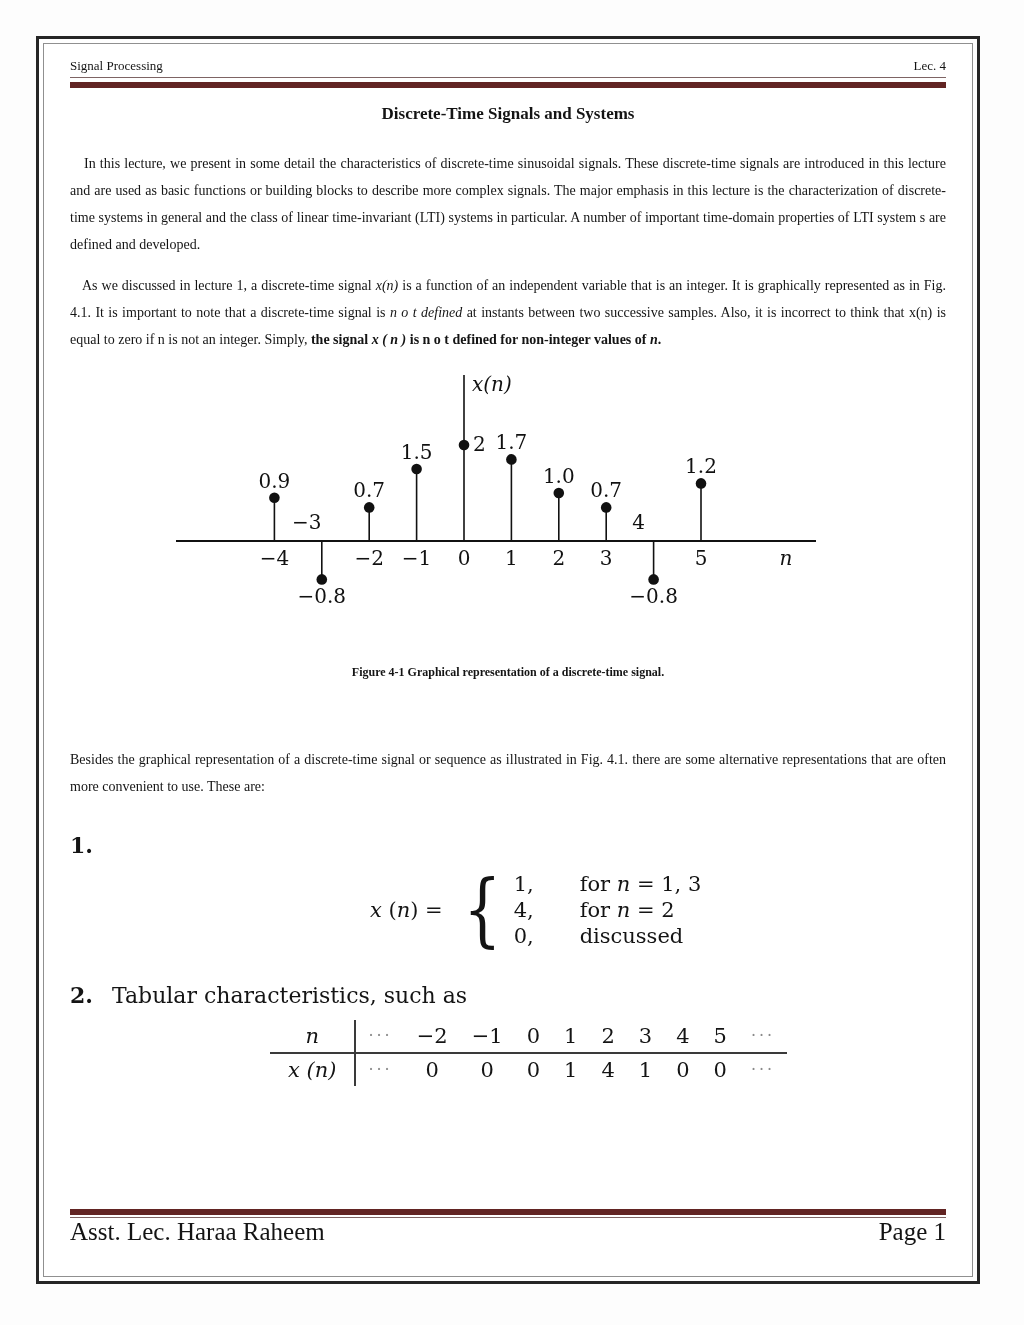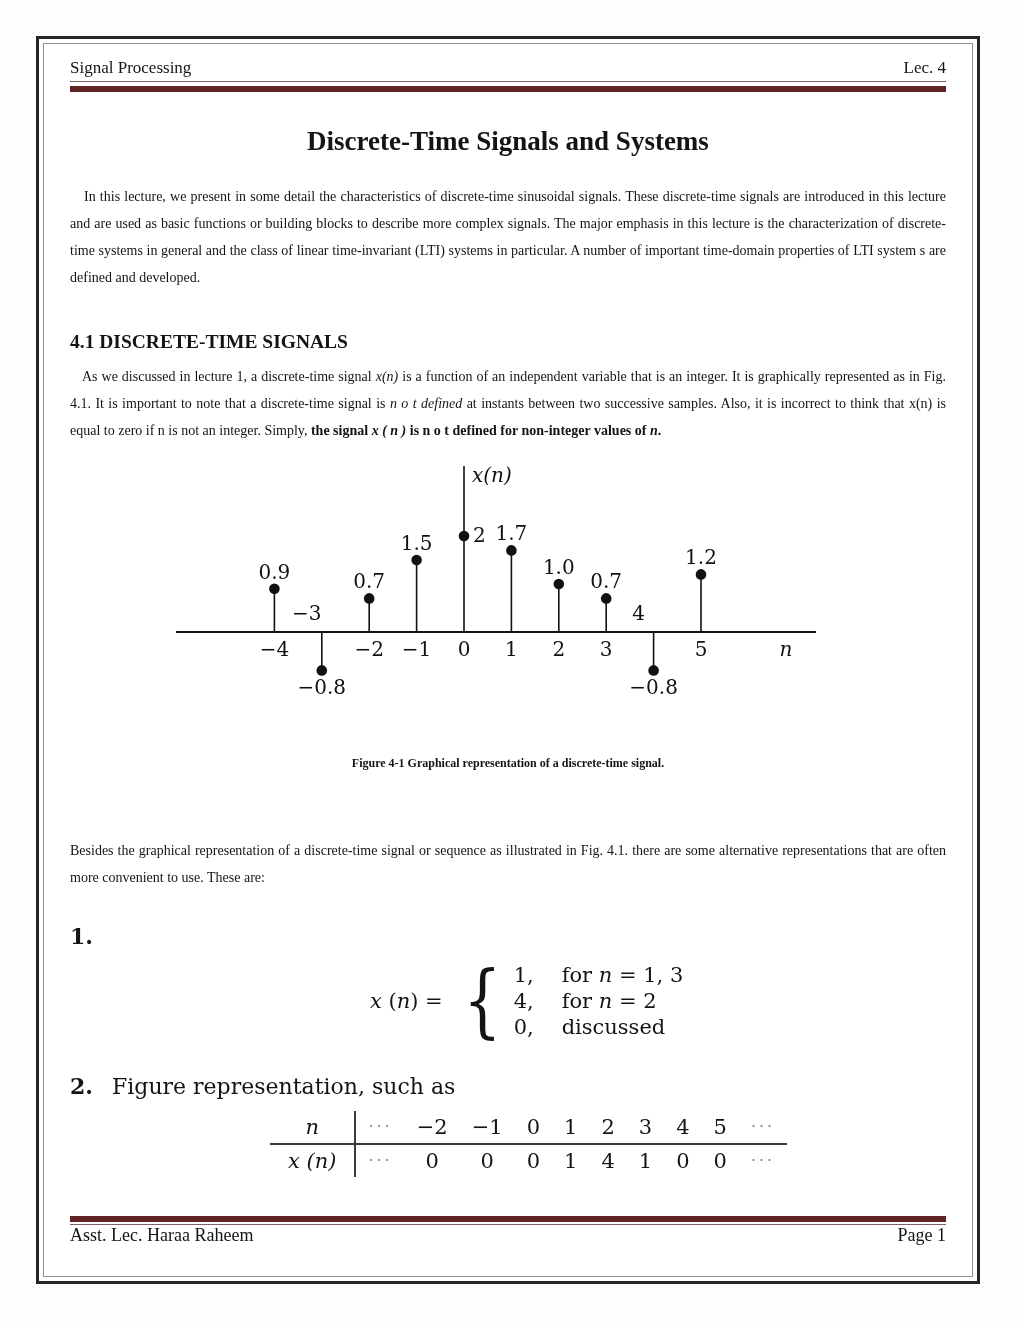--- a/index.html
+++ b/index.html
@@ -19,27 +19,27 @@
   .page-inner{
     position:absolute;inset:4px;
     border:1px solid #909090;
   }
   .content{
     position:absolute;inset:0;
     padding:14px 26px 0 26px;
   }
   .hdr-row{
     display:flex;justify-content:space-between;align-items:flex-end;
-    font-size:17px;
+    font-size:13px;
   }
   .rule-thin{border-top:1.5px solid #7e6464;height:0;margin-top:3px;}
   .rule-thick{height:6px;background:#622423;margin-top:4px;}
   .doc-title{
-    text-align:center;font-weight:bold;font-size:27px;
-    margin-top:34px;
+    text-align:center;font-weight:bold;font-size:17px;
+    margin-top:16px;
   }
   .para{
     font-size:14px;line-height:27px;text-align:justify;
   }
   .p1{margin-top:26px;text-indent:14px;}
   .sec-head{font-weight:bold;font-size:19.5px;margin-top:40px;}
   .p2{margin-top:10px;text-indent:12px;}
   .fig-wrap{margin-top:18px;margin-left:102px;}
   .fig-caption{
     text-align:center;font-weight:bold;font-size:12px;margin-top:42px;
@@ -56,40 +56,40 @@
     font-size:21px;
   }
   .f-lhs{margin-right:14px;}
   .f-brace{
     font-size:80px;line-height:80px;font-weight:normal;
     transform:scaleX(0.75);display:inline-block;
   }
   .f-rows{margin-left:6px;}
   .f-row{display:flex;line-height:26px;}
   .f-val{width:34px;}
-  .f-cond{margin-left:14px;}
+  .f-cond{margin-left:32px;}
   .tab-table{
     margin-top:12px;margin-left:200px;
     border-collapse:collapse;font-size:21px;
   }
   .tab-table td{padding:2px 12px;text-align:center;line-height:28px;}
   .tab-table tr:first-child td{border-bottom:2px solid #3a3a3a;}
   .tab-table td.t-hdr{
     border-right:2px solid #3a3a3a;font-style:italic;
     padding:2px 18px;
   }
   .t-dots{color:#8a8a8a;font-size:16px;letter-spacing:3px;}
   .footer{
     position:absolute;left:26px;right:26px;bottom:30px;
   }
   .f-rule-thick{height:6px;background:#622423;}
   .f-rule-thin{border-top:1.5px solid #7e6464;height:0;margin-top:2px;}
   .ftr-row{
     display:flex;justify-content:space-between;
-    font-size:18px;text-align:right;
+    font-size:25px;text-align:right;
   }
   svg text{font-family:"DejaVu Serif", serif;fill:#111;}
 </style>
 </head>
 <body>
 
 <div class="page">
   <div class="page-inner">
     <div class="content">
 
@@ -97,21 +97,20 @@
         <span>Signal Processing</span>
         <span>Lec. 4</span>
       </div>
       <div class="rule-thin"></div>
       <div class="rule-thick"></div>
 
       <div class="doc-title">Discrete-Time Signals and Systems</div>
 
       <p class="para p1">In this lecture, we present in some detail the characteristics of discrete-time sinusoidal signals. These discrete-time signals are introduced in this lecture and are used as basic functions or building blocks  to describe more complex signals. The major emphasis in this lecture is the characterization of discrete-time systems in general and the class of  linear time-invariant (LTI) systems in particular. A number of  important time-domain properties of LTI system s are defined and developed.</p>
 
-      <div class="sec-head">4.1 DISCRETE-TIME SIGNALS</div>
 
       <p class="para p2"><span>As we discussed in lecture 1, a discrete-time signal </span><span style="font-style: italic;">x(n)</span><span> is a function of an independent  variable that is an integer. It is graphically represented as in Fig. 4.1. It is important  to note that a discrete-time signal is </span><span style="font-style: italic;">n o t defined</span><span> at instants between two successive samples. Also, it is incorrect to think that x(n) is equal to zero if n is not an integer. Simply, </span><span style="font-weight: bold;">the signal </span><span style="font-weight: bold; font-style: italic;">x ( n )</span><span style="font-weight: bold;"> is n o t defined for non-integer values of </span><span style="font-weight: bold; font-style: italic;">n</span><span style="font-weight: bold;">.</span></p>
 
       <div class="fig-wrap">
         <svg id="fig-svg" width="650" height="248" viewBox="0 0 650 248">
             <line x1="4" y1="170" x2="644" y2="170" stroke="#111" stroke-width="1.8"></line>
             <line x1="292" y1="4" x2="292" y2="170" stroke="#111" stroke-width="1.6"></line>
             <text x="300" y="20" text-anchor="start" font-size="20" font-style="italic">x(n)</text>
             <text x="614" y="194" text-anchor="middle" font-size="20" font-style="italic">n</text>
             <line x1="102.4" y1="170" x2="102.4" y2="126.8" stroke="#111" stroke-width="1.6"></line>
@@ -178,21 +177,21 @@
           </div>
           <div class="f-row">
             <span class="f-val">0,</span>
             <span class="f-cond"><span>discussed</span></span>
           </div>
         </div>
       </div>
 
       <div class="list-item scan">
         <span class="li-num">2.</span>
-        <span>Figure representation, such as</span>
+        <span>Tabular characteristics, such as</span>
       </div>
 
       <table class="tab-table scan">
         <tbody>
           <tr id="tab-row-n">
               <td class="t-hdr">n</td>
               <td class="t-val t-dots">···</td>
               <td class="t-val">−2</td>
               <td class="t-val">−1</td>
               <td class="t-val">0</td>

